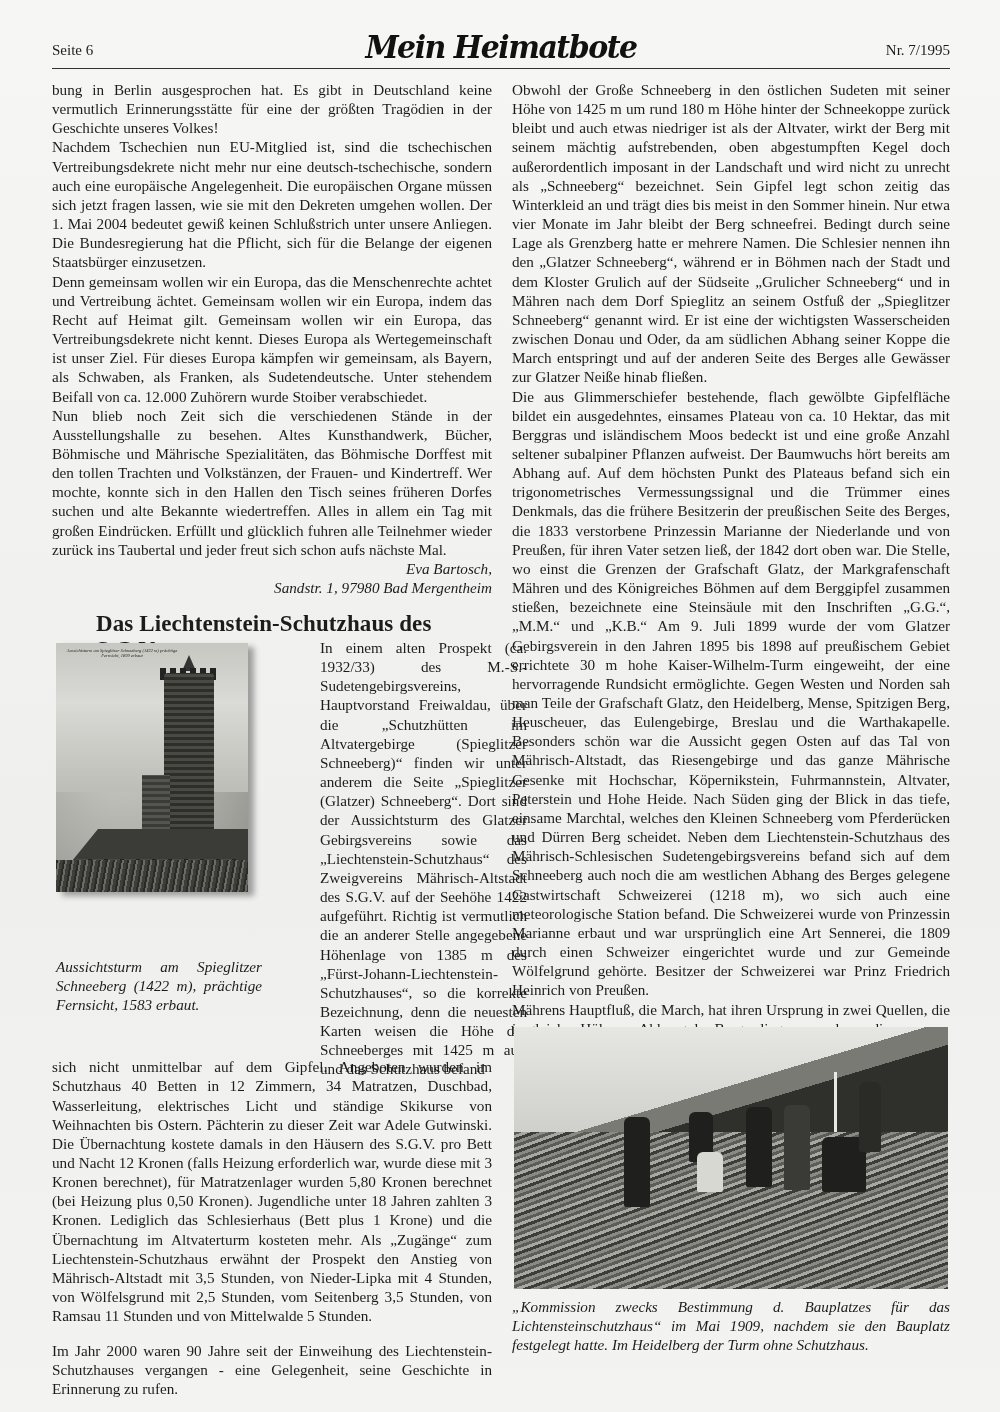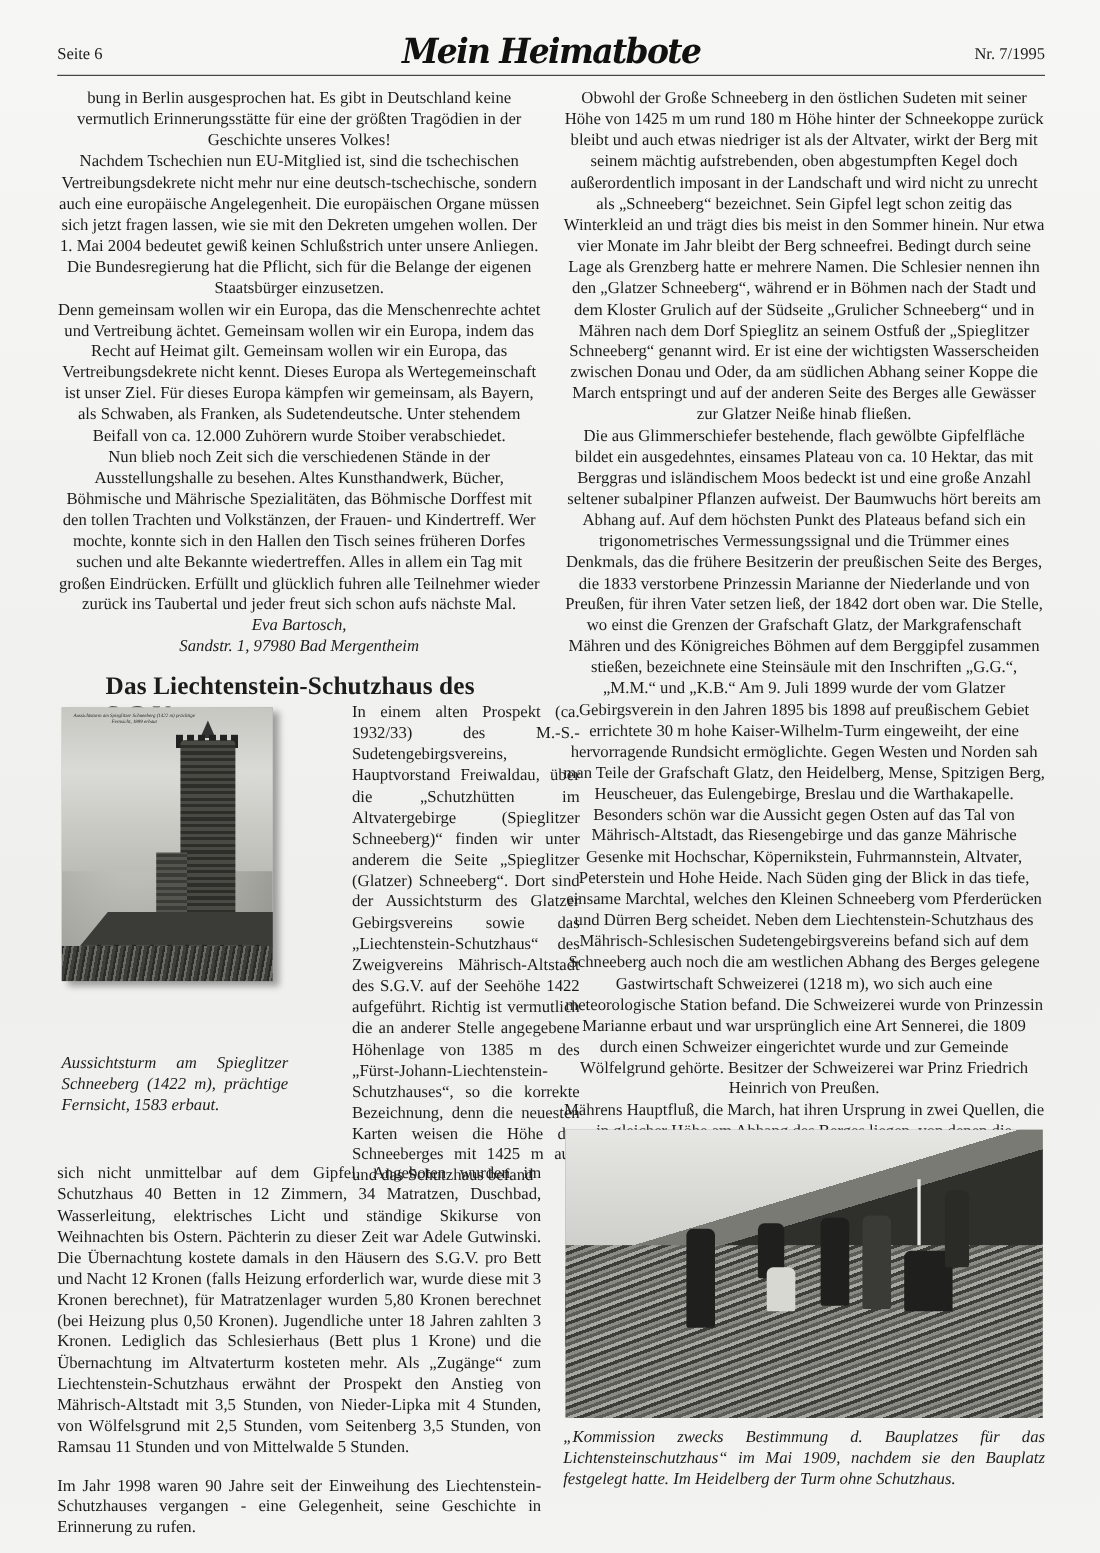--- a/index.html
+++ b/index.html
@@ -18,21 +18,21 @@
   .header .issue { position: absolute; right: 0; top: 12px; font-size: 15px; }
   .header .masthead {
     position: absolute; left: 0; right: 0; top: 0; text-align: center;
     font-family: "DejaVu Serif", serif; font-weight: bold; font-style: italic;
     font-size: 30px; letter-spacing: -1.5px; transform: scaleY(1.05);
     line-height: 36px; color: #111;
   }
   .rule { position: absolute; left: 52px; top: 68px; width: 898px; height: 1px; background: #333; }
 
   .col { position: absolute; font-size: 15.2px; line-height: 19.15px; text-align: justify; }
-  .col p { margin: 0; text-align: center; }
+  .col p { margin: 0; }
   .left { left: 52px; top: 80px; width: 440px; }
   .right { left: 512px; top: 80px; width: 438px; }
   .signature { text-align: right; font-style: italic; }
   .section-title {
     font-weight: bold; font-size: 23px; line-height: 26px; margin: 14px 0 10px 44px;
     text-align: left; letter-spacing: 0.1px;
   }
   .right .subhead { font-weight: bold; text-align: left; }
 
   .fig-left {
@@ -134,21 +134,21 @@
   <div class="house-roof"></div>
   <div class="house"></div>
   <div class="grass"></div>
 </div>
 <div class="fig-left-caption">Aussichtsturm am Spieglitzer Schneeberg (1422 m), prächtige Fernsicht, 1583 erbaut.</div>
 
 <div class="wrap-text">In einem alten Prospekt (ca. 1932/33) des M.-S.-Sudetengebirgsvereins, Hauptvorstand Freiwaldau, über die „Schutzhütten im Altvatergebirge (Spieglitzer Schneeberg)“ finden wir unter anderem die Seite „Spieglitzer (Glatzer) Schneeberg“. Dort sind der Aussichtsturm des Glatzer Gebirgsvereins sowie das „Liechtenstein-Schutzhaus“ des Zweigvereins Mährisch-Altstadt des S.G.V. auf der Seehöhe 1422 aufgeführt. Richtig ist vermutlich die an anderer Stelle angegebene Höhenlage von 1385 m des „Fürst-Johann-Liechtenstein-Schutzhauses“, so die korrekte Bezeichnung, denn die neuesten Karten weisen die Höhe des Schneeberges mit 1425 m auf, und das Schutzhaus befand</div>
 
 <div class="left-bottom">
   <p>sich nicht unmittelbar auf dem Gipfel. Angeboten wurden im Schutzhaus 40 Betten in 12 Zimmern, 34 Matratzen, Duschbad, Wasserleitung, elektrisches Licht und ständige Skikurse von Weihnachten bis Ostern. Pächterin zu dieser Zeit war Adele Gutwinski. Die Übernachtung kostete damals in den Häusern des S.G.V. pro Bett und Nacht 12 Kronen (falls Heizung erforderlich war, wurde diese mit 3 Kronen berechnet), für Matratzenlager wurden 5,80 Kronen berechnet (bei Heizung plus 0,50 Kronen). Jugendliche unter 18 Jahren zahlten 3 Kronen. Lediglich das Schlesierhaus (Bett plus 1 Krone) und die Übernachtung im Altvaterturm kosteten mehr. Als „Zugänge“ zum Liechtenstein-Schutzhaus erwähnt der Prospekt den Anstieg von Mährisch-Altstadt mit 3,5 Stunden, von Nieder-Lipka mit 4 Stunden, von Wölfelsgrund mit 2,5 Stunden, vom Seitenberg 3,5 Stunden, von Ramsau 11 Stunden und von Mittelwalde 5 Stunden.</p>
-  <p>Im Jahr 1998 waren 90 Jahre seit der Einweihung des Liechtenstein-Schutzhauses vergangen - eine Gelegenheit, seine Geschichte in Erinnerung zu rufen.</p>
+  <p>Im Jahr 2000 waren 90 Jahre seit der Einweihung des Liechtenstein-Schutzhauses vergangen - eine Gelegenheit, seine Geschichte in Erinnerung zu rufen.</p>
 </div>
 
 <div class="col right">
   <p>Obwohl der Große Schneeberg in den östlichen Sudeten mit seiner Höhe von 1425 m um rund 180 m Höhe hinter der Schneekoppe zurück bleibt und auch etwas niedriger ist als der Altvater, wirkt der Berg mit seinem mächtig aufstrebenden, oben abgestumpften Kegel doch außerordentlich imposant in der Landschaft und wird nicht zu unrecht als „Schneeberg“ bezeichnet. Sein Gipfel legt schon zeitig das Winterkleid an und trägt dies bis meist in den Sommer hinein. Nur etwa vier Monate im Jahr bleibt der Berg schneefrei. Bedingt durch seine Lage als Grenzberg hatte er mehrere Namen. Die Schlesier nennen ihn den „Glatzer Schneeberg“, während er in Böhmen nach der Stadt und dem Kloster Grulich auf der Südseite „Grulicher Schneeberg“ und in Mähren nach dem Dorf Spieglitz an seinem Ostfuß der „Spieglitzer Schneeberg“ genannt wird. Er ist eine der wichtigsten Wasserscheiden zwischen Donau und Oder, da am südlichen Abhang seiner Koppe die March entspringt und auf der anderen Seite des Berges alle Gewässer zur Glatzer Neiße hinab fließen.</p>
   <p>Die aus Glimmerschiefer bestehende, flach gewölbte Gipfelfläche bildet ein ausgedehntes, einsames Plateau von ca. 10 Hektar, das mit Berggras und isländischem Moos bedeckt ist und eine große Anzahl seltener subalpiner Pflanzen aufweist. Der Baumwuchs hört bereits am Abhang auf. Auf dem höchsten Punkt des Plateaus befand sich ein trigonometrisches Vermessungssignal und die Trümmer eines Denkmals, das die frühere Besitzerin der preußischen Seite des Berges, die 1833 verstorbene Prinzessin Marianne der Niederlande und von Preußen, für ihren Vater setzen ließ, der 1842 dort oben war. Die Stelle, wo einst die Grenzen der Grafschaft Glatz, der Markgrafenschaft Mähren und des Königreiches Böhmen auf dem Berggipfel zusammen stießen, bezeichnete eine Steinsäule mit den Inschriften „G.G.“, „M.M.“ und „K.B.“ Am 9. Juli 1899 wurde der vom Glatzer Gebirgsverein in den Jahren 1895 bis 1898 auf preußischem Gebiet errichtete 30 m hohe Kaiser-Wilhelm-Turm eingeweiht, der eine hervorragende Rundsicht ermöglichte. Gegen Westen und Norden sah man Teile der Grafschaft Glatz, den Heidelberg, Mense, Spitzigen Berg, Heuscheuer, das Eulengebirge, Breslau und die Warthakapelle. Besonders schön war die Aussicht gegen Osten auf das Tal von Mährisch-Altstadt, das Riesengebirge und das ganze Mährische Gesenke mit Hochschar, Köpernikstein, Fuhrmannstein, Altvater, Peterstein und Hohe Heide. Nach Süden ging der Blick in das tiefe, einsame Marchtal, welches den Kleinen Schneeberg vom Pferderücken und Dürren Berg scheidet. Neben dem Liechtenstein-Schutzhaus des Mährisch-Schlesischen Sudetengebirgsvereins befand sich auf dem Schneeberg auch noch die am westlichen Abhang des Berges gelegene Gastwirtschaft Schweizerei (1218 m), wo sich auch eine meteorologische Station befand. Die Schweizerei wurde von Prinzessin Marianne erbaut und war ursprünglich eine Art Sennerei, die 1809 durch einen Schweizer eingerichtet wurde und zur Gemeinde Wölfelgrund gehörte. Besitzer der Schweizerei war Prinz Friedrich Heinrich von Preußen.</p>
   <p>Mährens Hauptfluß, die March, hat ihren Ursprung in zwei Quellen, die in gleicher Höhe am Abhang des Berges liegen, von denen die</p>
 </div>
 
 <div class="fig-right">
   <div class="sky"></div>

